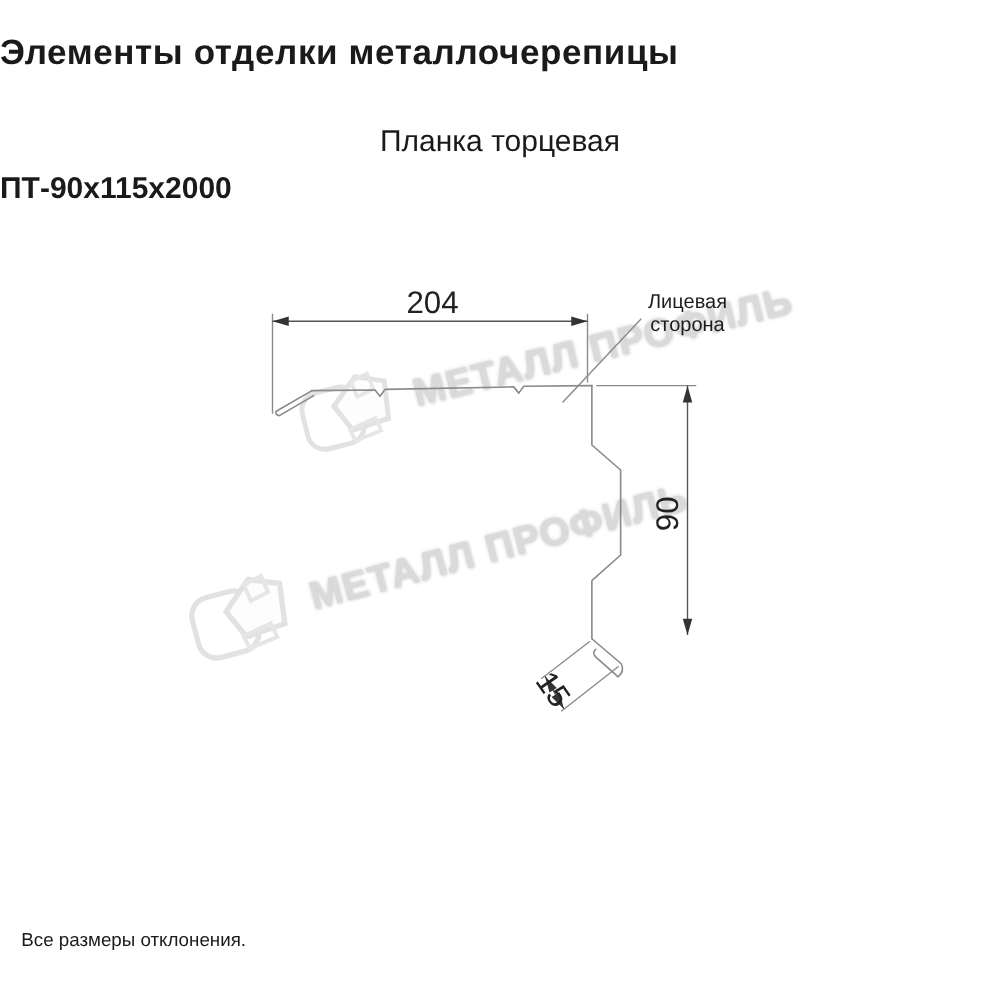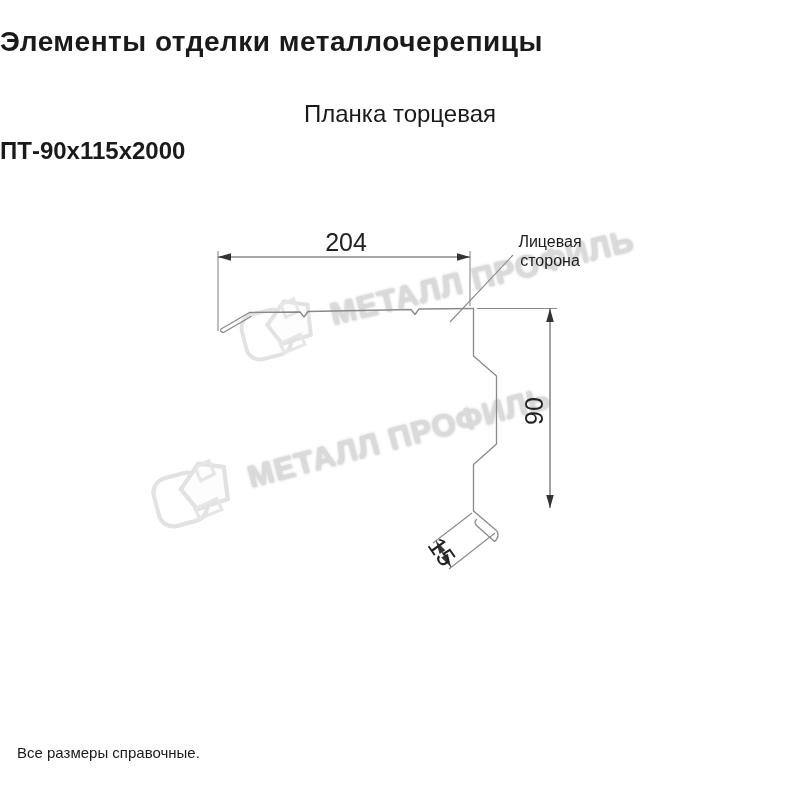--- a/index.html
+++ b/index.html
@@ -115,15 +115,15 @@
 
   <div class="dim-label dim-115">204</div>
   <div class="dim-label dim-90">90</div>
   <div class="dim-label dim-15">15</div>
 
   <div class="face-label">
     <div>Лицевая</div>
     <div>сторона</div>
   </div>
 
-  <div class="footer-line footer-1">Все размеры справочные.</div>
+  <div class="footer-line footer-1">Все размеры отклонения.</div>
 
 </div>
 
 </body></html>

